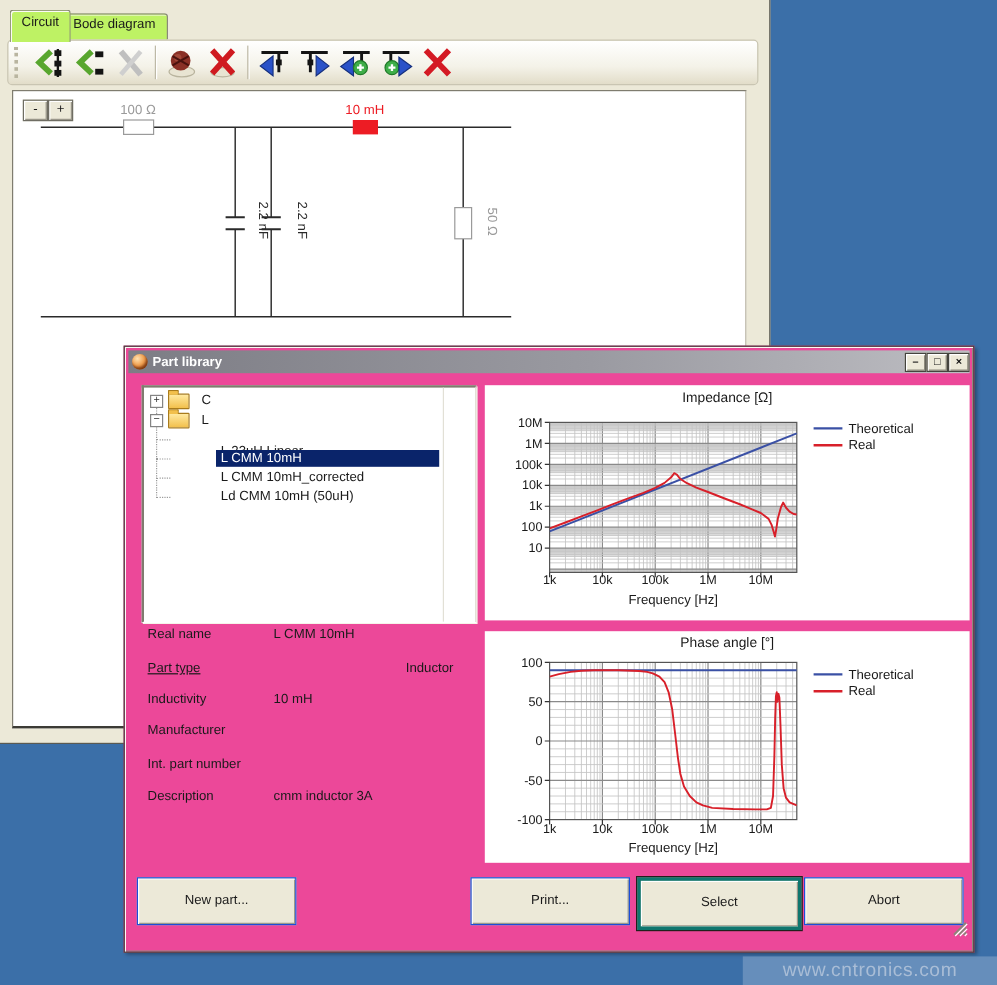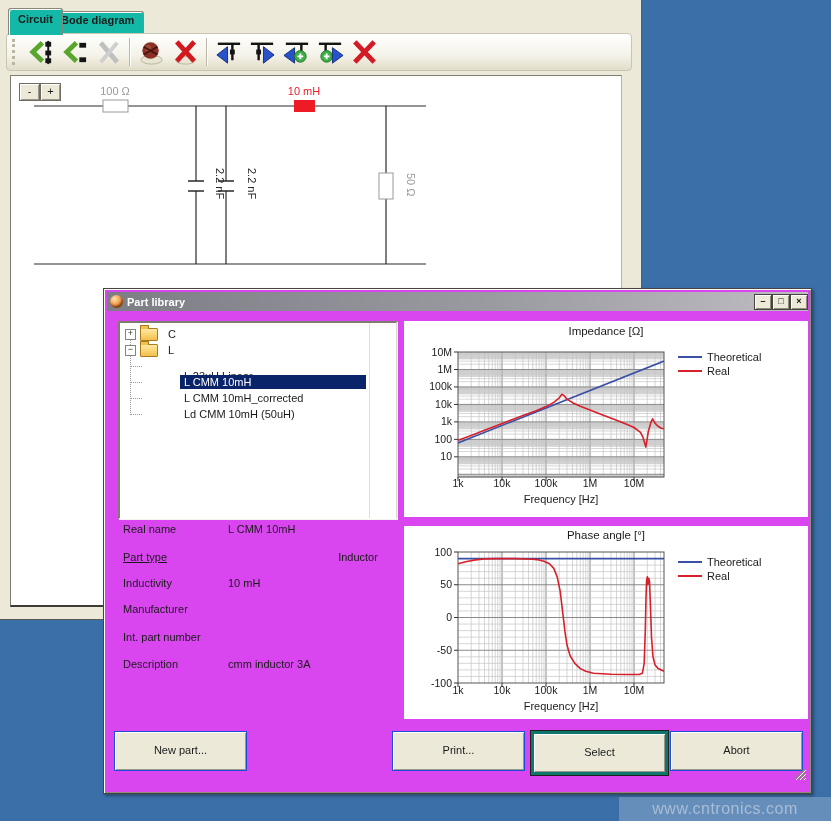--- a/index.html
+++ b/index.html
@@ -4,41 +4,41 @@
 <style>
   html,body{margin:0;padding:0;}
   body{width:831px;height:821px;position:relative;background:#3b6fa8;overflow:hidden;
        font-family:"Liberation Sans","DejaVu Sans",sans-serif;font-size:11px;color:#1a1a1a;}
   .abs{position:absolute;}
 
   
   #main-window{left:0;top:0;width:641px;height:619px;background:#ece9d8;
                border-right:1px solid #5a5a52;border-bottom:1px solid #5a5a52;}
   .tabstrip{left:4px;top:8px;height:23px;width:630px;}
-  .tab{position:absolute;top:3px;height:19px;background:#14b8a6;border:1px solid #8a887a;
+  .tab{position:absolute;top:3px;height:19px;background:#bef264;border:1px solid #8a887a;
        border-bottom:none;border-radius:3px 3px 0 0;padding:2px 9px 0 9px;
-       box-shadow:inset 1px 1px 0 #fbfaf6;font-weight:bold;}
+       box-shadow:inset 1px 1px 0 #fbfaf6;}
   .tab.active{top:0;height:22px;z-index:3;padding-top:4px;}
   .toolbar{left:6px;top:33px;width:616px;height:36px;border:1px solid #c9c5b2;border-radius:4px;
            background:linear-gradient(#ffffff,#f4f2e8 60%,#e2ddc9);display:flex;align-items:center;padding:0 4px;}
   .grip{width:3px;height:26px;border-left:3px dotted #b9b5a0;margin:0 5px 0 1px;}
   .tbtn{width:34px;height:32px;display:flex;align-items:center;justify-content:center;}
   .tbtn svg{width:29px;height:29px;}
   .tsep{width:1px;height:28px;background:#bdb9a6;margin:0 4px;box-shadow:1px 0 0 #fff;}
 
   
   #canvas{left:10px;top:75px;width:610px;height:529px;background:#ffffff;
           border-top:1px solid #7f7c6f;border-left:1px solid #7f7c6f;
           border-bottom:2px solid #3c3b35;border-right:1px solid #b9b5a4;}
   .zoombtn{position:absolute;width:19px;height:16px;background:#ece9d8;border:1px solid #6f6d63;
            box-shadow:inset 1px 1px 0 #ffffff, inset -1px -1px 0 #9a978a;
            text-align:center;line-height:14px;font-size:11px;}
 
   
-  #dialog{left:103px;top:288px;width:707px;height:504px;background:#d946ef;
+  #dialog{left:103px;top:288px;width:707px;height:504px;background:#ec4899;
           border:1px solid #45443e;box-shadow:inset 1px 1px 0 #fbfaf4, inset -1px -1px 0 #8e8b7d, 2px 2px 3px rgba(0,0,0,.35);}
   .titlebar{left:3px;top:3px;width:701px;height:19px;
             background:linear-gradient(90deg,#7d7d85,#9a9aa1 55%,#bdbdc2);
             display:flex;align-items:center;color:#ffffff;font-weight:bold;}
   .titleicon{width:13px;height:13px;border-radius:50%;margin:0 4px 0 3px;
              background:radial-gradient(circle at 35% 30%,#ffe2b0,#f0a050 45%,#b05a1e 80%);
              box-shadow:inset -1px -2px 2px rgba(90,30,0,.6);}
   .winbtn{position:absolute;top:5px;width:16px;height:14px;background:#ece9d8;border:1px solid #45443e;
           box-shadow:inset 1px 1px 0 #ffffff, inset -1px -1px 0 #8e8b7d;
           font-size:9px;line-height:12px;text-align:center;color:#111;font-weight:bold;}

